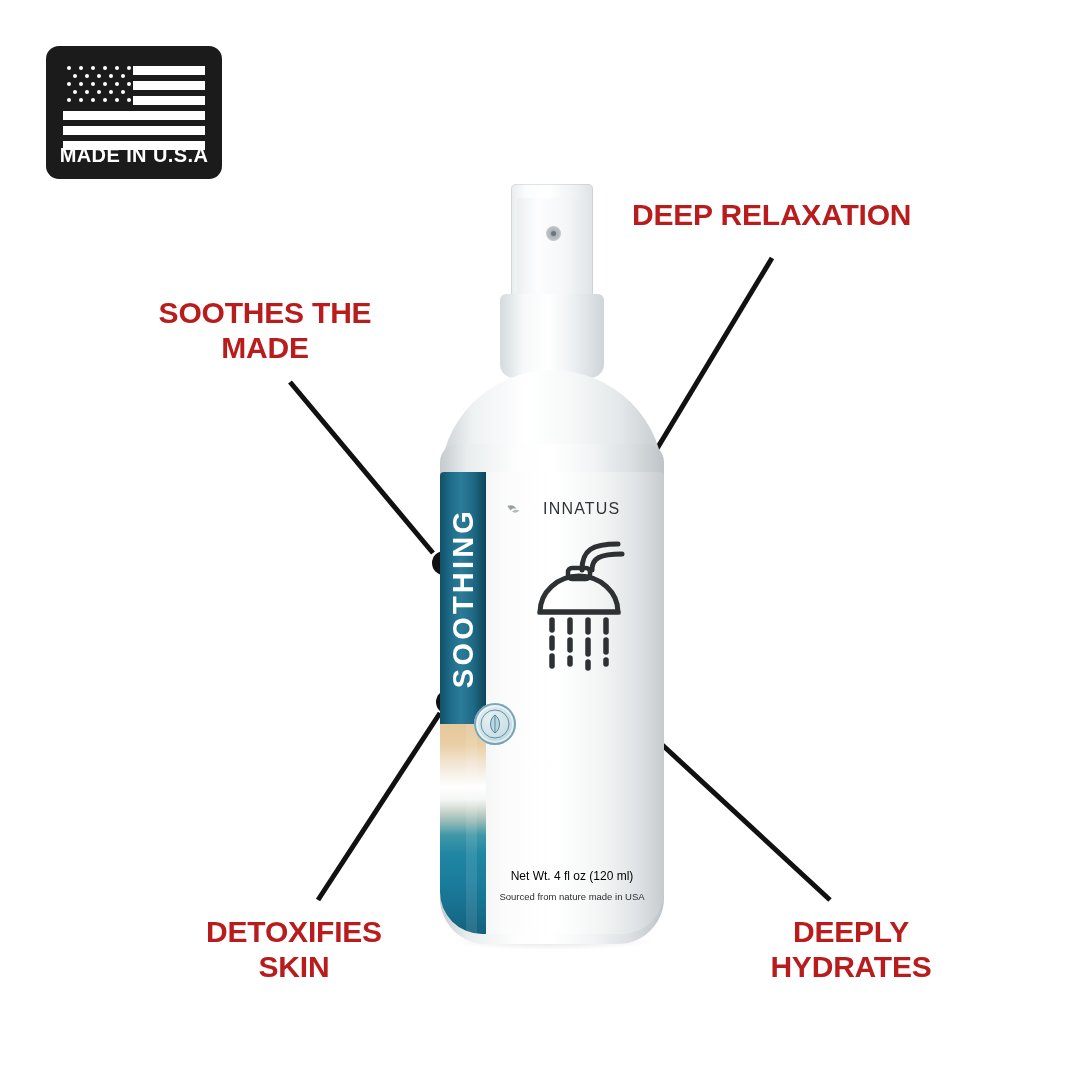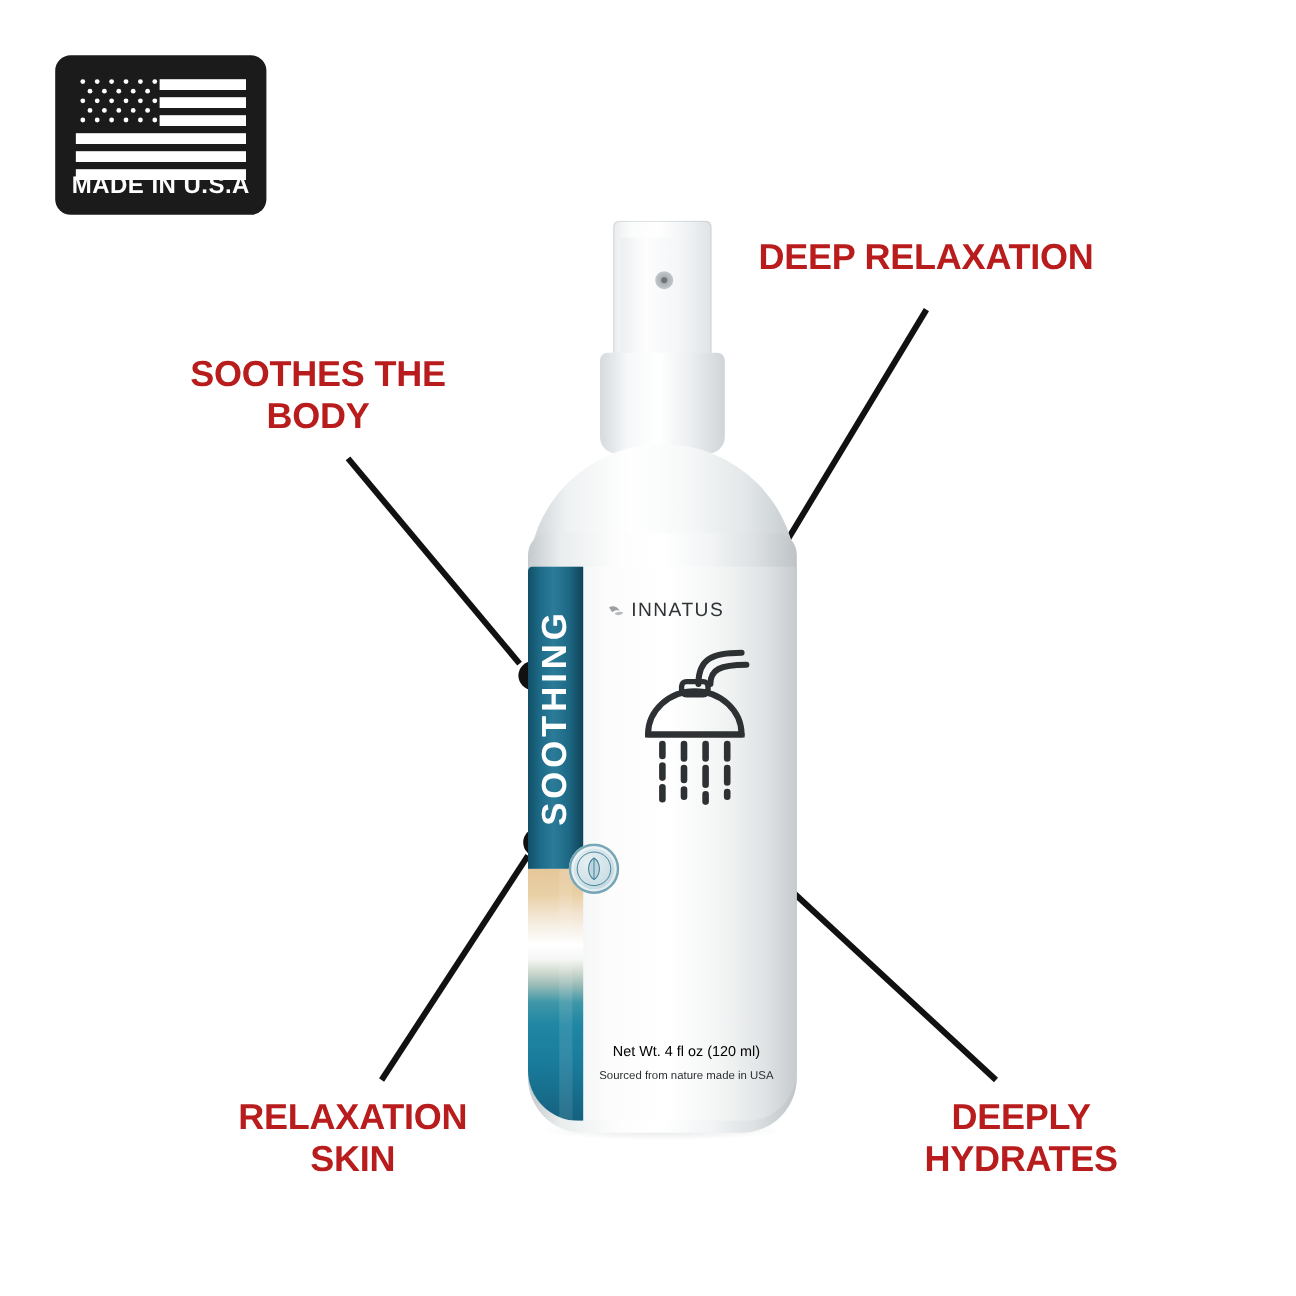--- a/index.html
+++ b/index.html
@@ -197,21 +197,21 @@
     background: radial-gradient(circle at 40% 36%, #e6f0f3 0%, #cfe1e7 48%, #a9c8d2 100%);
     box-shadow: inset 0 0 0 2px rgba(26,106,133,.55), inset 0 0 0 4px rgba(255,255,255,.55);
     overflow: hidden;
   }
   
   .brand {
     position: absolute;
     left: 66px; top: 28px;
     display: flex;
     align-items: center;
-    gap: 5px;
+    gap: 22px;
   }
   .brand-name {
     color: #2f3436;
     font-size: 16px;
     letter-spacing: 1.2px;
     font-family: "Liberation Sans", sans-serif;
   }
   
   .shower-icon { position: absolute; left: 86px; top: 62px; }
   
@@ -320,22 +320,22 @@
   <g fill="#111111">
     <circle cx="643" cy="463" r="12"></circle>
     <circle cx="444" cy="563" r="12"></circle>
     <circle cx="448" cy="702" r="12"></circle>
     <circle cx="645" cy="730" r="12"></circle>
   </g>
 </svg>
 
 <div class="callout" id="callout-deep-relaxation">DEEP RELAXATION</div>
 <div class="callout" id="callout-soothes-body">SOOTHES THE
-BODY</div>
-<div class="callout" id="callout-detoxifies">RELAXATION
+MADE</div>
+<div class="callout" id="callout-detoxifies">DETOXIFIES
 SKIN</div>
 <div class="callout" id="callout-deeply-hydrates">DEEPLY
 HYDRATES</div>
 
 <div id="bottle">
 
   <div class="bottle-shadow"></div>
 
   <div class="cap-clear"></div>
   <div class="cap-nozzle-dot"></div>

